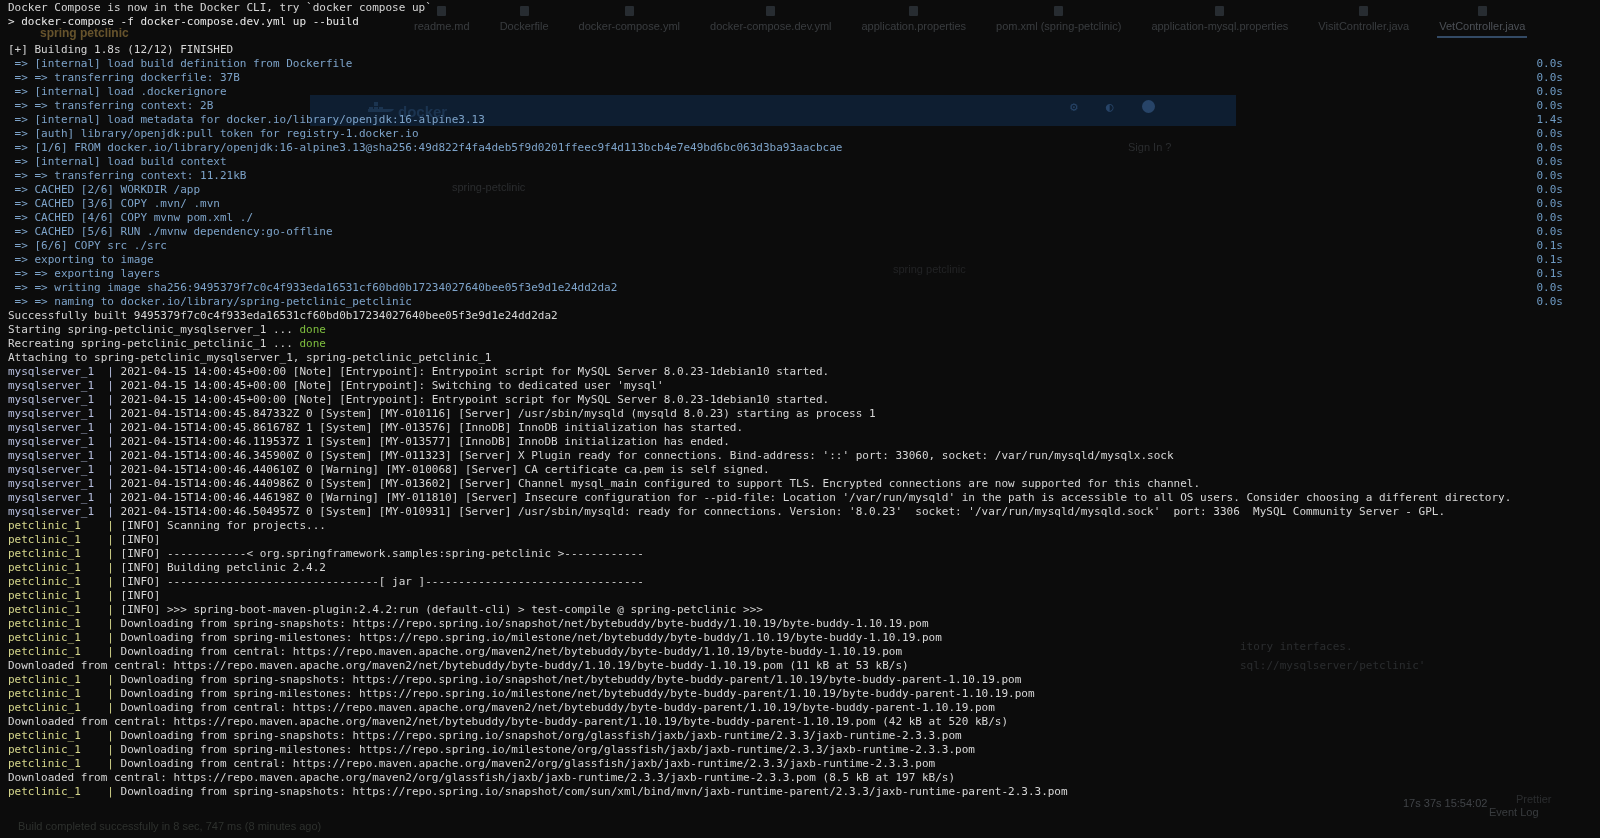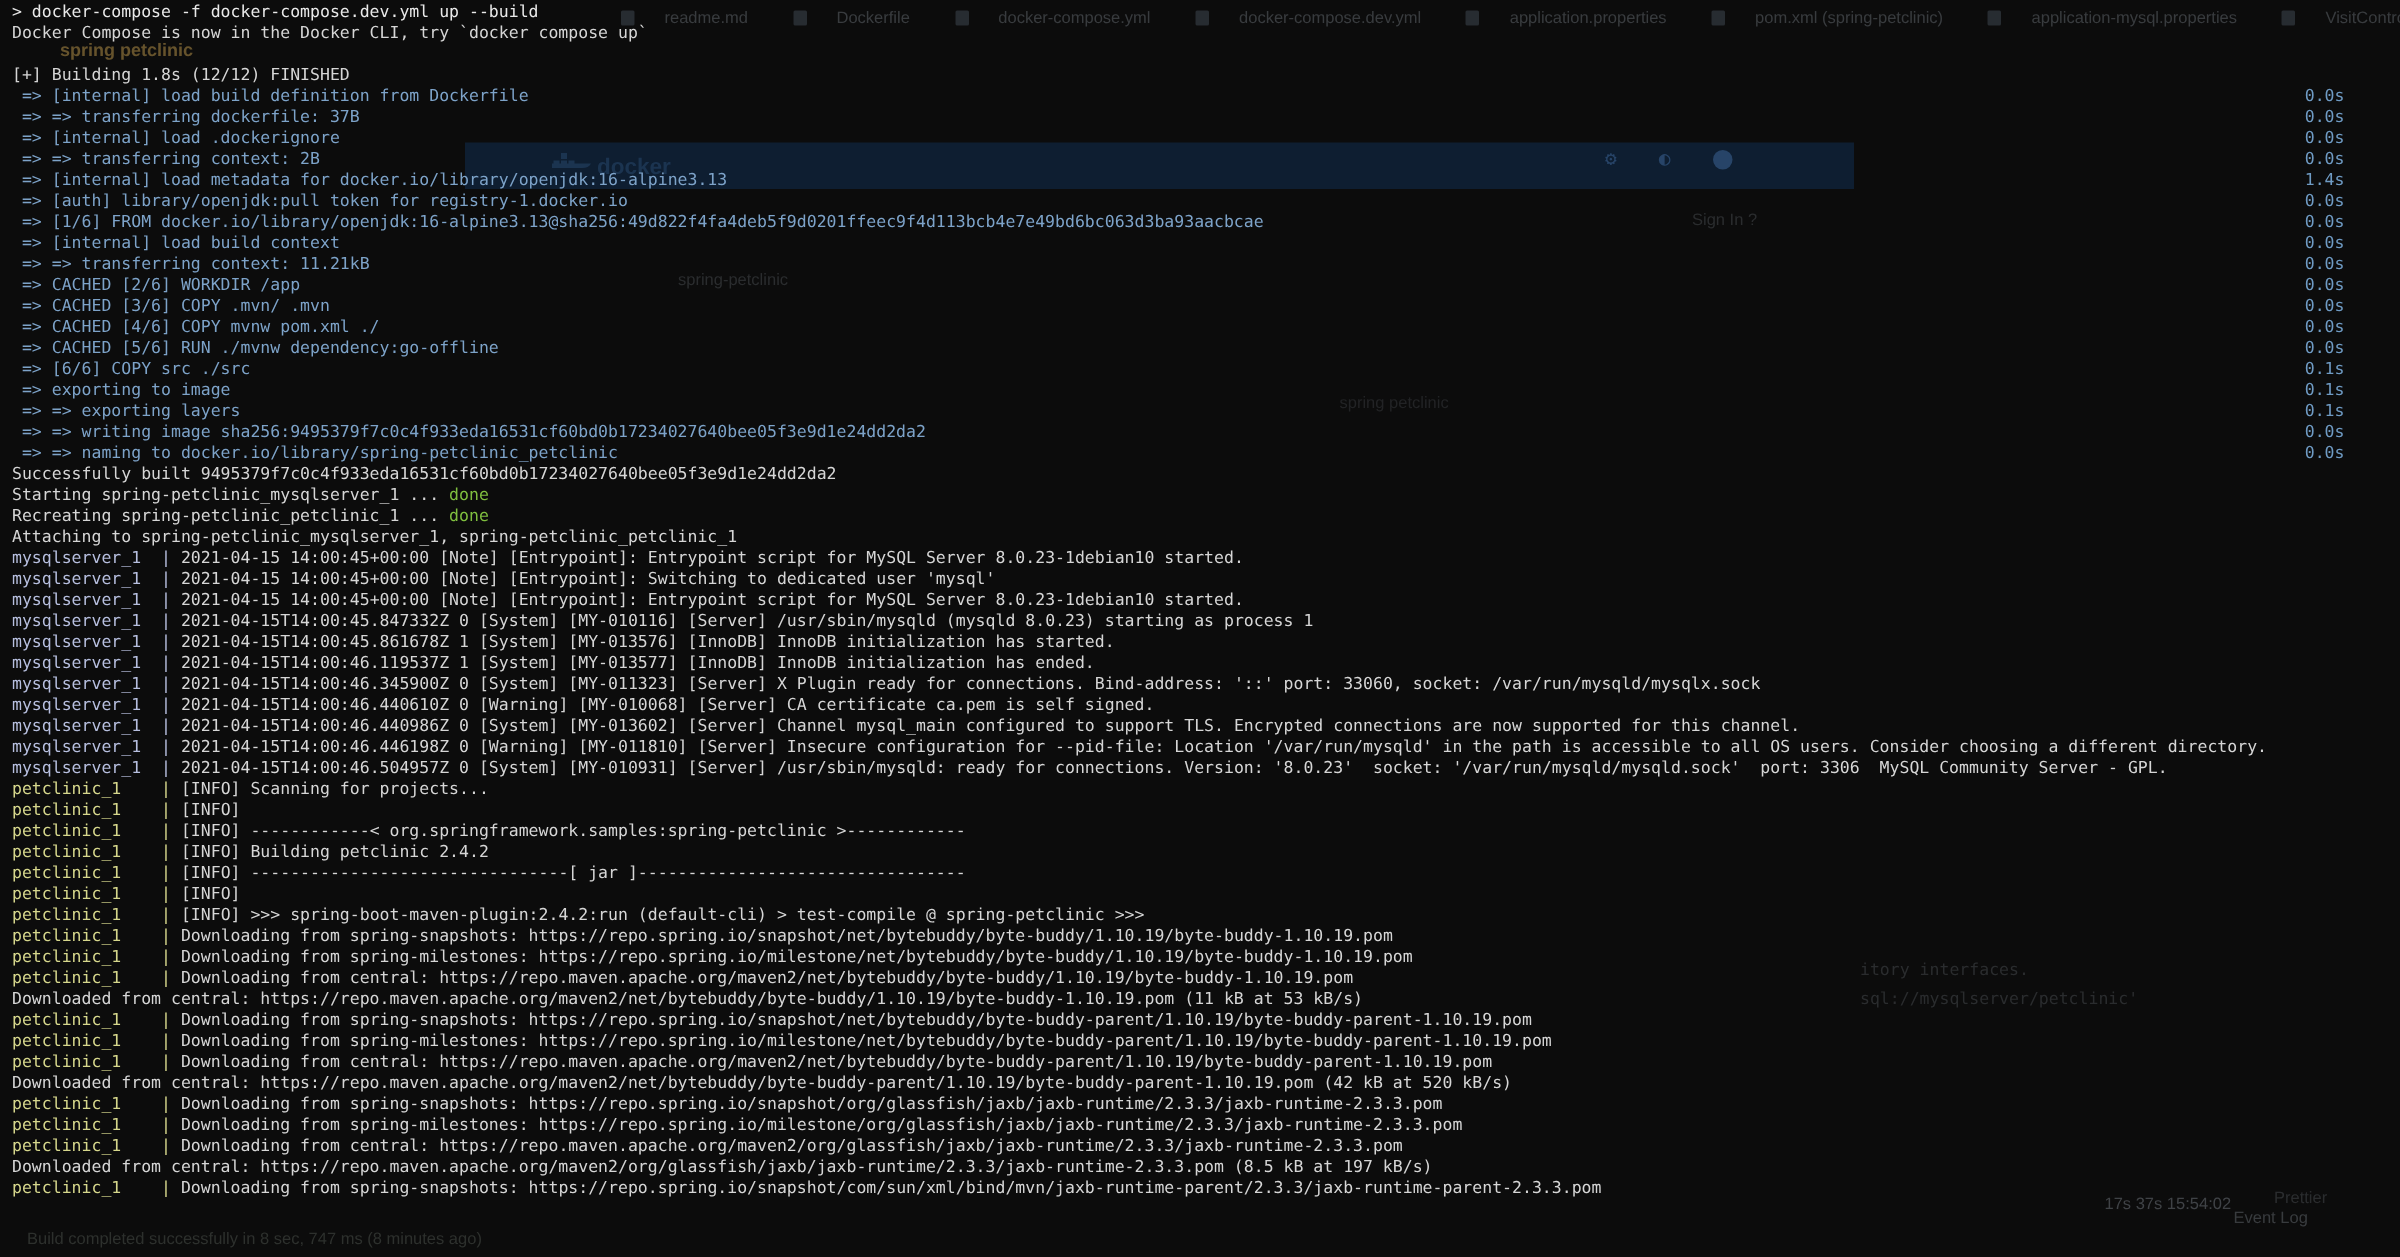--- a/index.html
+++ b/index.html
@@ -3,21 +3,21 @@
 <meta charset="utf-8">
 <style>
   html,body{margin:0;padding:0;background:#0c0c0c;}
   .stage{position:relative;width:1600px;height:838px;overflow:hidden;background:#0c0c0c;
          font-family:"DejaVu Sans Mono",monospace;}
   
   .bg-layer{position:absolute;inset:0;z-index:1;}
   .tab-bar{position:absolute;top:4px;left:412px;display:flex;gap:26px;align-items:center;
            font-family:"Liberation Sans",sans-serif;font-size:11px;color:rgba(158,168,180,0.30);
            white-space:nowrap;}
-  .tab{display:flex;align-items:center;gap:20px;padding:2px 2px 4px 2px;}
+  .tab{display:flex;align-items:center;gap:4px;padding:2px 2px 4px 2px;flex-direction:column;}
   .tab .ficon{display:inline-block;width:9px;height:10px;background:rgba(120,140,160,0.25);
               border-radius:1px;}
   .tab.selected{box-shadow:0 2px 0 rgba(100,150,210,0.45);color:rgba(170,180,195,0.40);}
   .hub-band{position:absolute;left:310px;top:95px;width:926px;height:31px;
             background:rgba(16,36,60,0.78);}
   .hub-logo{position:absolute;left:368px;top:100px;display:flex;align-items:center;gap:4px;
             opacity:0.55;}
   .hub-logo .word{font-family:"Liberation Sans",sans-serif;font-weight:bold;font-size:15px;
                   color:#26466b;}
   .hub-icons{position:absolute;left:1070px;top:99px;display:flex;gap:28px;align-items:center;
@@ -114,22 +114,22 @@
     <div class="ghost mono" style="left:1240px;top:640px;">itory interfaces.</div>
     <div class="ghost mono" style="left:1240px;top:659px;">sql://mysqlserver/petclinic'</div>
     <div class="ghost" style="left:1403px;top:750px;color:rgba(160,168,180,0.35);margin-top:47px;">17s  37s    15:54:02</div>
     <div class="ghost" style="left:1516px;top:793px;">Prettier</div>
     <div class="ghost" style="left:1489px;top:806px;color:rgba(160,168,180,0.30);">Event Log</div>
     <div class="ghost" style="left:1430px;top:824px;margin-top:32px;">LF    UTF-8    Tab      main</div>
     <div class="ghost" style="left:18px;top:820px;color:rgba(145,155,145,0.25);">Build completed successfully in 8 sec, 747 ms (8 minutes ago)</div>
   </div>
 
   <div class="terminal" id="terminal">
+      <div class="line"><span class="k-plain">Docker Compose is now in the Docker CLI, try `docker compose up`</span></div>
       <div class="line"><span class="k-cmd">&gt; docker-compose -f docker-compose.dev.yml up --build</span></div>
-      <div class="line"><span class="k-plain">Docker Compose is now in the Docker CLI, try `docker compose up`</span></div>
       <div class="line">&nbsp;</div>
       <div class="line"><span class="k-plain">[+] Building 1.8s (12/12) FINISHED</span></div>
       <div class="line"><span class="k-build"> =&gt; [internal] load build definition from Dockerfile</span><span class="time">0.0s</span></div>
       <div class="line"><span class="k-build"> =&gt; =&gt; transferring dockerfile: 37B</span><span class="time">0.0s</span></div>
       <div class="line"><span class="k-build"> =&gt; [internal] load .dockerignore</span><span class="time">0.0s</span></div>
       <div class="line"><span class="k-build"> =&gt; =&gt; transferring context: 2B</span><span class="time">0.0s</span></div>
       <div class="line"><span class="k-build"> =&gt; [internal] load metadata for docker.io/library/openjdk:16-alpine3.13</span><span class="time">1.4s</span></div>
       <div class="line"><span class="k-build"> =&gt; [auth] library/openjdk:pull token for registry-1.docker.io</span><span class="time">0.0s</span></div>
       <div class="line"><span class="k-build"> =&gt; [1/6] FROM docker.io/library/openjdk:16-alpine3.13@sha256:49d822f4fa4deb5f9d0201ffeec9f4d113bcb4e7e49bd6bc063d3ba93aacbcae</span><span class="time">0.0s</span></div>
       <div class="line"><span class="k-build"> =&gt; [internal] load build context</span><span class="time">0.0s</span></div>

